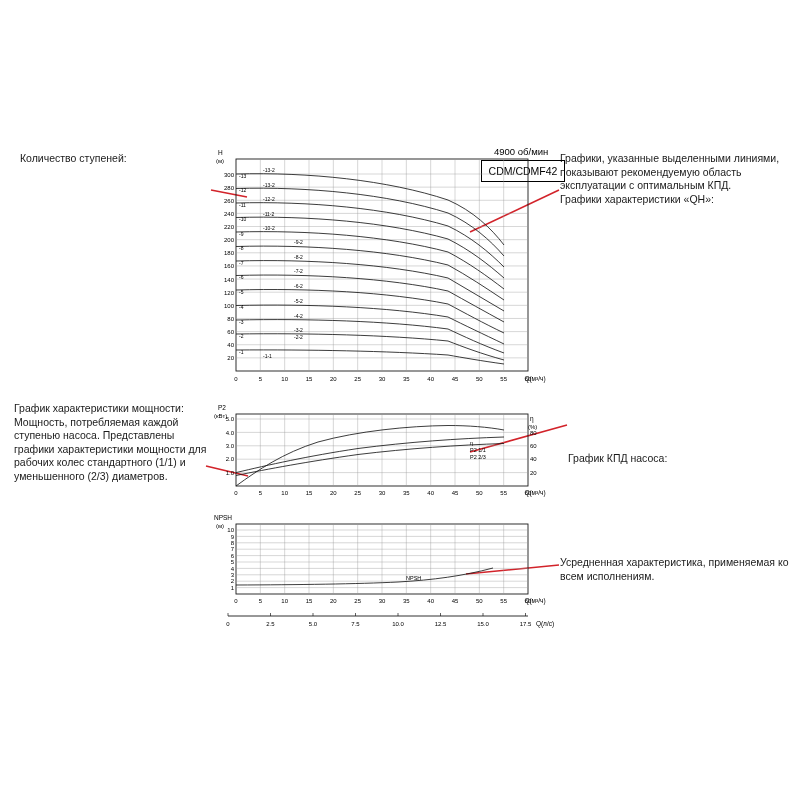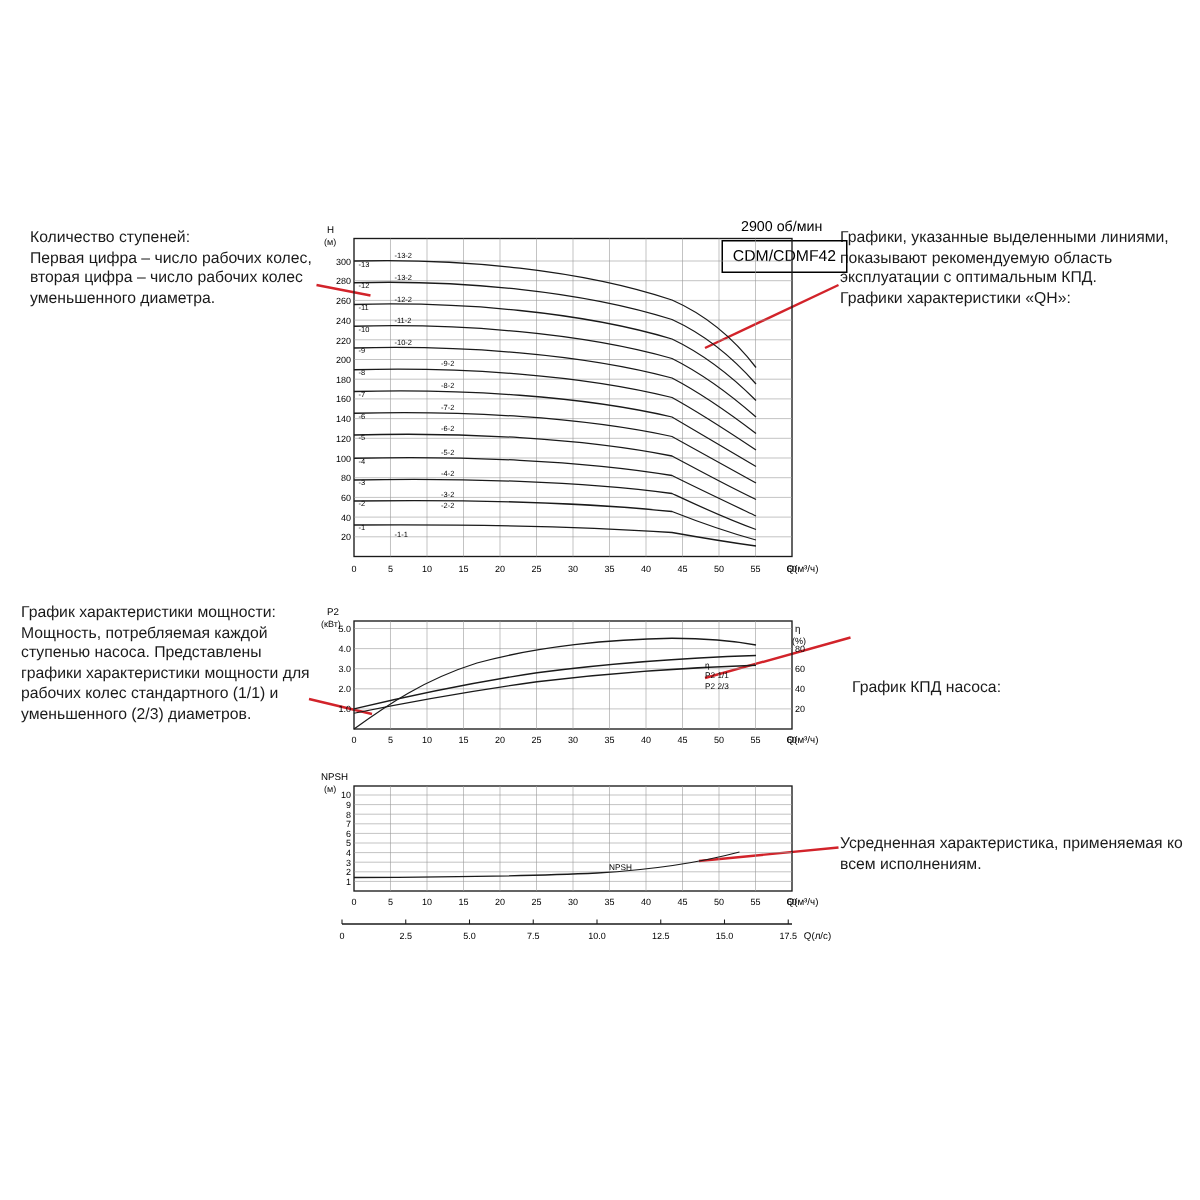--- a/index.html
+++ b/index.html
@@ -10,21 +10,20 @@
   }
   .abs{position:absolute;}
   .note{font-size:10.5px;line-height:13.5px;color:#1a1a1a;}
   svg{display:block;}
 </style>
 </head>
 <body>
 
 <div class="abs note" style="left:20px;top:152px;width:190px;">
   <div>Количество ступеней:</div>
-  <div>Первая цифра – число рабочих колес, вторая цифра – число рабочих колес уменьшенного диаметра.</div>
 </div>
 
 <div class="abs note" style="left:560px;top:152px;width:235px;">
   <div>Графики, указанные выделенными линиями, показывают рекомендуемую область эксплуатации с оптимальным КПД.</div>
   <div>Графики характеристики «QH»:</div>
 </div>
 
 <div class="abs note" style="left:14px;top:402px;width:200px;">
   <div>График характеристики мощности:</div>
   <div>Мощность, потребляемая каждой ступенью насоса. Представлены графики характеристики мощности для рабочих колес стандартного (1/1) и уменьшенного (2/3) диаметров.</div>
@@ -32,21 +31,21 @@
 
 <div class="abs note" style="left:568px;top:412px;width:225px;margin-top:40px;">
   <div>График КПД насоса:</div>
 </div>
 
 <div class="abs note" style="left:560px;top:556px;width:230px;">
   <div>Усредненная характеристика, применяемая ко всем исполнениям.</div>
 </div>
 
 <div class="abs" style="left:494px;top:146px;font-size:9.5px;">
-  <span>2900 об/мин</span>
+  <span>4900 об/мин</span>
 </div>
 <div class="abs" style="left:481px;top:160px;width:82px;height:20px;border:1px solid #000;display:flex;align-items:center;justify-content:center;">
   <span style="font-size:10.5px;">CDM/CDMF42</span>
 </div>
 
 <svg class="abs" style="left:0;top:0;width:800px;height:800px;pointer-events:none;">
   <line x1="211" y1="190" x2="247" y2="197" stroke="#d2232a" stroke-width="1.6"></line>
   <line x1="559" y1="190" x2="470" y2="232" stroke="#d2232a" stroke-width="1.6"></line>
   <line x1="206" y1="466" x2="248" y2="476" stroke="#d2232a" stroke-width="1.6"></line>
   <line x1="567" y1="425" x2="470" y2="452" stroke="#d2232a" stroke-width="1.6"></line>

